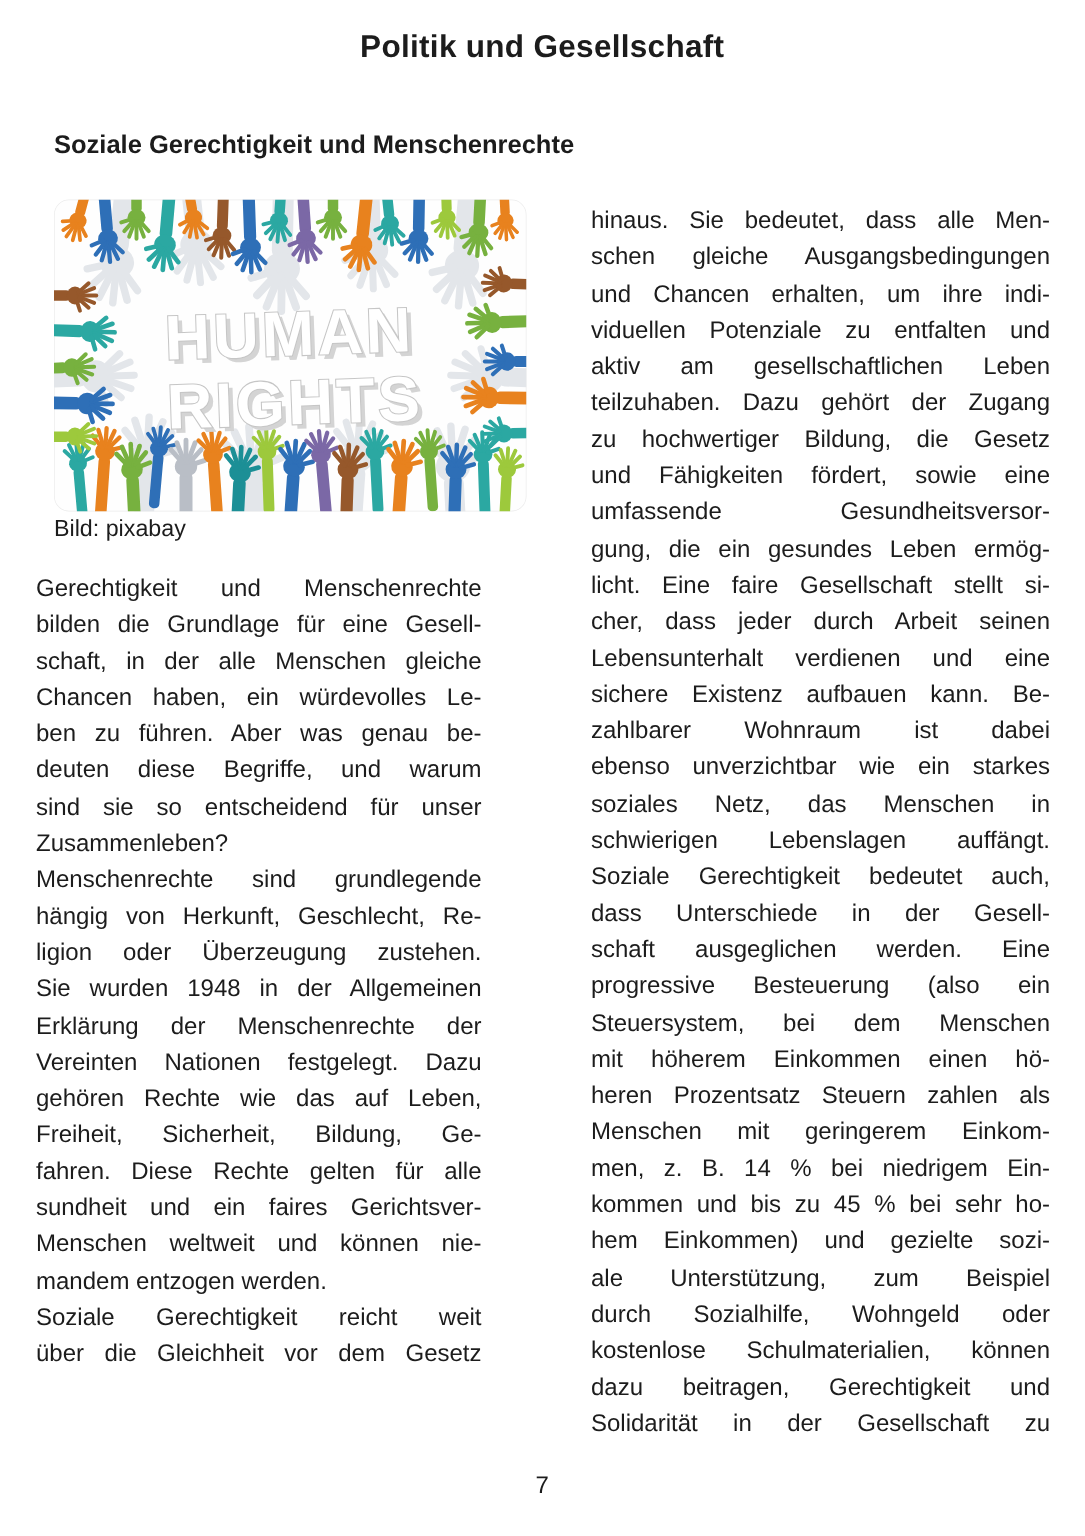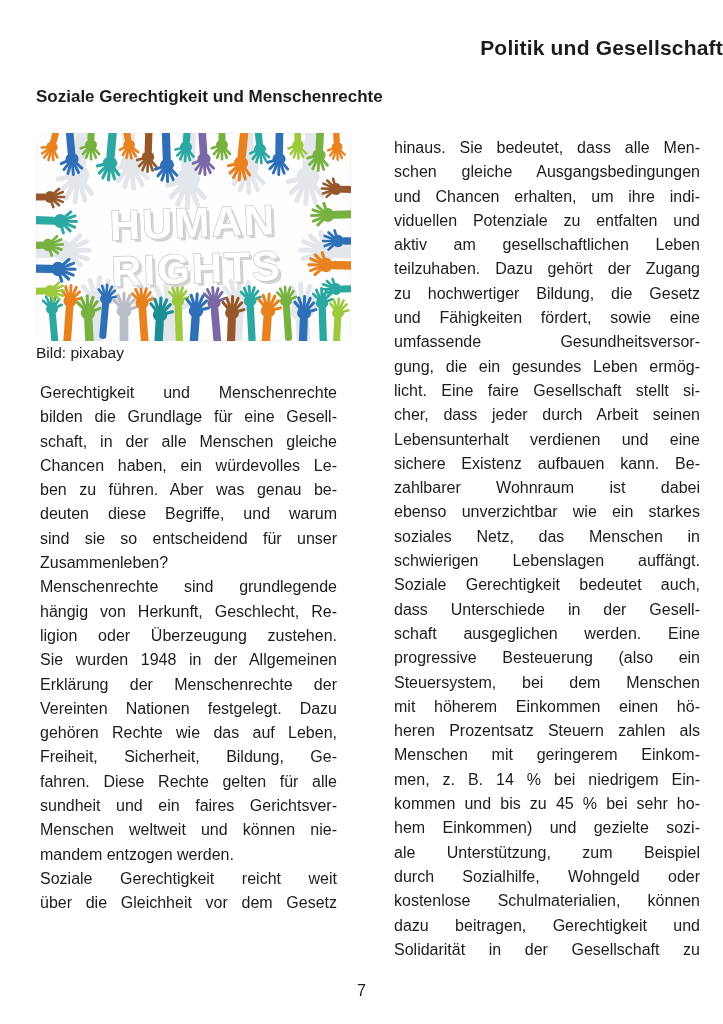--- a/index.html
+++ b/index.html
@@ -1,34 +1,34 @@
 <!DOCTYPE html>
 <html><head>
 <meta charset="utf-8">
 <style>
   html,body{margin:0;padding:0;background:#ffffff;}
   .page{
     position:relative;width:723px;height:1024px;background:#ffffff;
     font-family:"Liberation Sans",sans-serif;color:#1c1c1c;overflow:hidden;
   }
   .doc-title{
-    position:absolute;top:36px;left:0;width:723px;text-align:right;
+    position:absolute;top:20px;left:0;width:723px;text-align:center;
     font-size:21px;font-weight:bold;letter-spacing:.2px;
   }
   .section-heading{
     position:absolute;top:87px;left:36px;width:500px;
     font-size:17px;font-weight:bold;
   }
   .figure-block{position:absolute;left:36px;top:133px;width:315px;}
   .figure-block svg{display:block;border-radius:10px;}
   .figure-caption{
     margin-top:3px;text-align:left;font-size:15.5px;color:#1c1c1c;
   }
   .col{position:absolute;}
-  .col-left{left:40px;top:381px;width:297px;}
+  .col-left{left:24px;top:381px;width:297px;}
   .col-right{left:394px;top:136px;width:306px;}
   .tline{
     font-size:16px;line-height:24.3px;white-space:normal;
     text-align:justify;text-align-last:justify;
   }
   .tline.pend{text-align-last:left;}
   .page-number{
     position:absolute;bottom:24px;left:0;width:723px;text-align:center;
     font-size:16px;
   }

